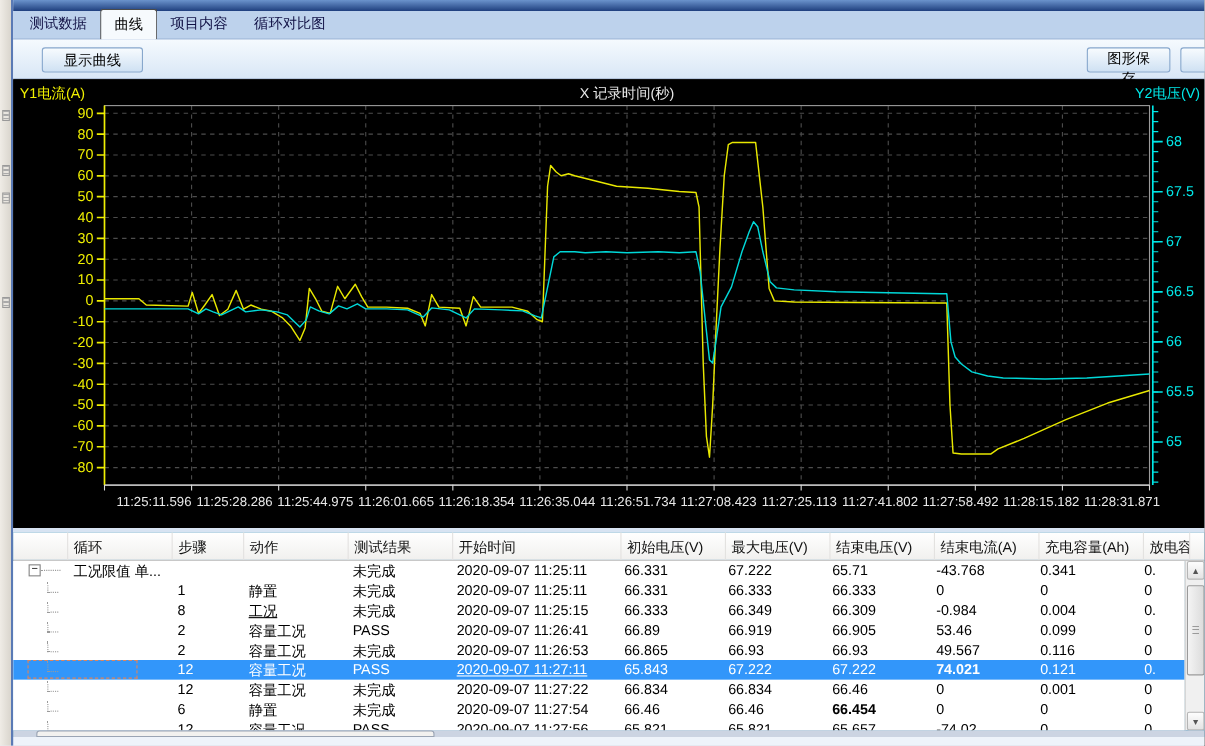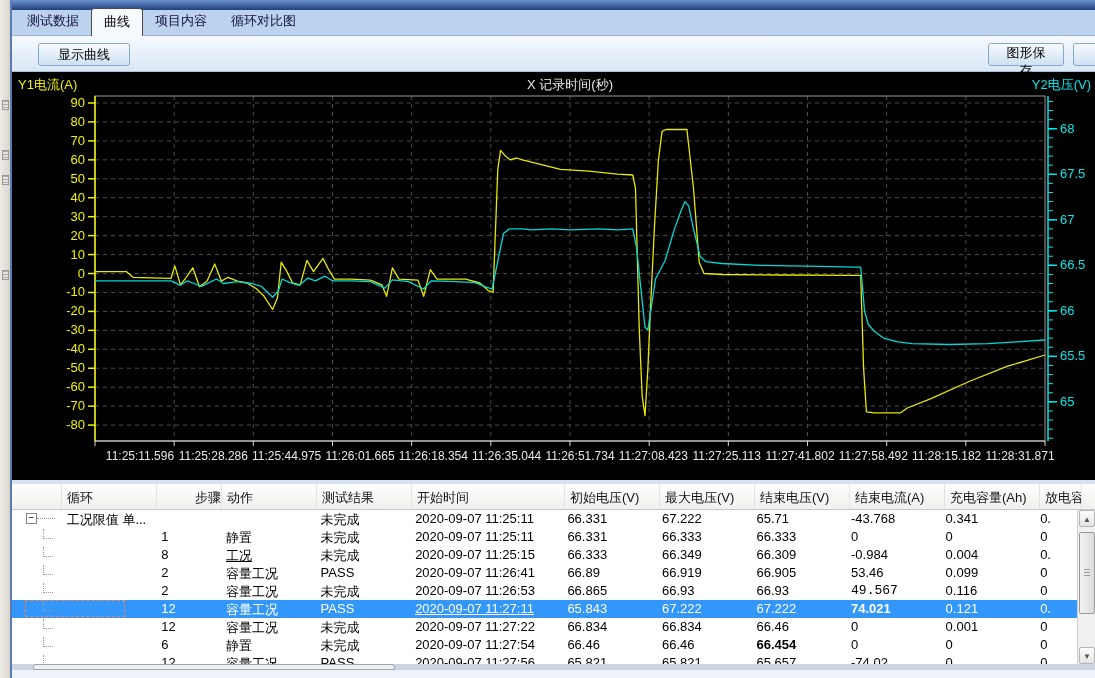--- a/index.html
+++ b/index.html
@@ -262,21 +262,21 @@
           <polyline points="83.0,208.8 159.0,208.8 162.8,210.6 168.5,213.3 175.2,208.8 181.8,211.5 189.4,214.3 197.0,210.6 204.6,207.0 211.3,211.5 225.5,209.7 239.8,211.5 249.3,214.3 260.6,225.2 266.4,218.8 270.1,207.0 277.8,210.6 287.3,213.3 295.8,206.1 303.4,208.8 312.9,204.2 320.5,208.8 339.5,208.8 358.5,209.7 372.8,216.1 380.4,207.9 396.5,209.7 411.7,217.0 419.3,208.8 444.0,209.7 463.0,210.6 474.4,215.2 480.1,217.0 486.8,184.2 491.5,161.5 497.2,156.9 510.5,156.9 520.0,157.8 539.0,156.9 558.0,157.8 586.5,156.9 605.5,157.8 620.7,156.9 624.5,175.1 629.3,220.6 633.0,255.2 635.9,257.9 638.8,238.8 643.5,207.0 653.0,188.8 662.5,156.9 669.1,138.7 673.0,129.6 676.8,134.1 681.5,156.9 688.1,184.2 693.9,189.7 710.0,191.5 748.0,193.3 795.5,194.2 843.0,195.1 848.7,195.1 852.5,238.8 856.3,252.5 862.0,258.9 871.5,266.1 885.8,269.8 900.0,271.6 938.0,272.5 976.0,271.6 1004.5,269.8 1033.0,268.0" fill="none" stroke="#00d8d8" stroke-width="1.3" stroke-linejoin="round"></polyline>
         </svg>
     </div>
 
     <div class="divider"></div>
 
     <div class="table-panel">
       <div class="thead" id="thead">
           <div class="th" style="width: 50px;"></div>
           <div class="th" style="width: 95px;">循环</div>
-          <div class="th" style="width: 65px; text-align: right;">步骤</div>
+          <div class="th" style="width: 65px;">步骤</div>
           <div class="th" style="width: 95px;">动作</div>
           <div class="th" style="width: 95px;">测试结果</div>
           <div class="th" style="width: 153px;">开始时间</div>
           <div class="th" style="width: 95px;">初始电压(V)</div>
           <div class="th" style="width: 95px;">最大电压(V)</div>
           <div class="th" style="width: 95px;">结束电压(V)</div>
           <div class="th" style="width: 95px;">结束电流(A)</div>
           <div class="th" style="width: 95px;">充电容量(Ah)</div>
           <div class="th" style="width: 42px;">放电容</div>
         </div>
@@ -340,21 +340,21 @@
           <div class="trow">
             <div class="td" style="width: 50px;"><span class="connector"></span></div>
             <div class="td" style="width: 95px;"></div>
             <div class="td" style="width: 65px;">2</div>
             <div class="td" style="width: 95px;">容量工况</div>
             <div class="td" style="width: 95px;">未完成</div>
             <div class="td" style="width: 153px;">2020-09-07 11:26:53</div>
             <div class="td" style="width: 95px;">66.865</div>
             <div class="td" style="width: 95px;">66.93</div>
             <div class="td" style="width: 95px;">66.93</div>
-            <div class="td" style="width: 95px; font-family: Liberation Mono, monospace;">49.567</div>
+            <div class="td" style="width: 95px;">49.567</div>
             <div class="td" style="width: 95px;">0.116</div>
             <div class="td" style="width: 42px;">0</div>
           </div>
           <div class="trow selected">
             <div class="td" style="width: 50px;"><span class="connector"></span></div>
             <div class="td" style="width: 95px;"></div>
             <div class="td" style="width: 65px;">12</div>
             <div class="td" style="width: 95px;">容量工况</div>
             <div class="td" style="width: 95px;">PASS</div>
             <div class="td" style="width: 153px; text-decoration: underline;">2020-09-07 11:27:11</div>

